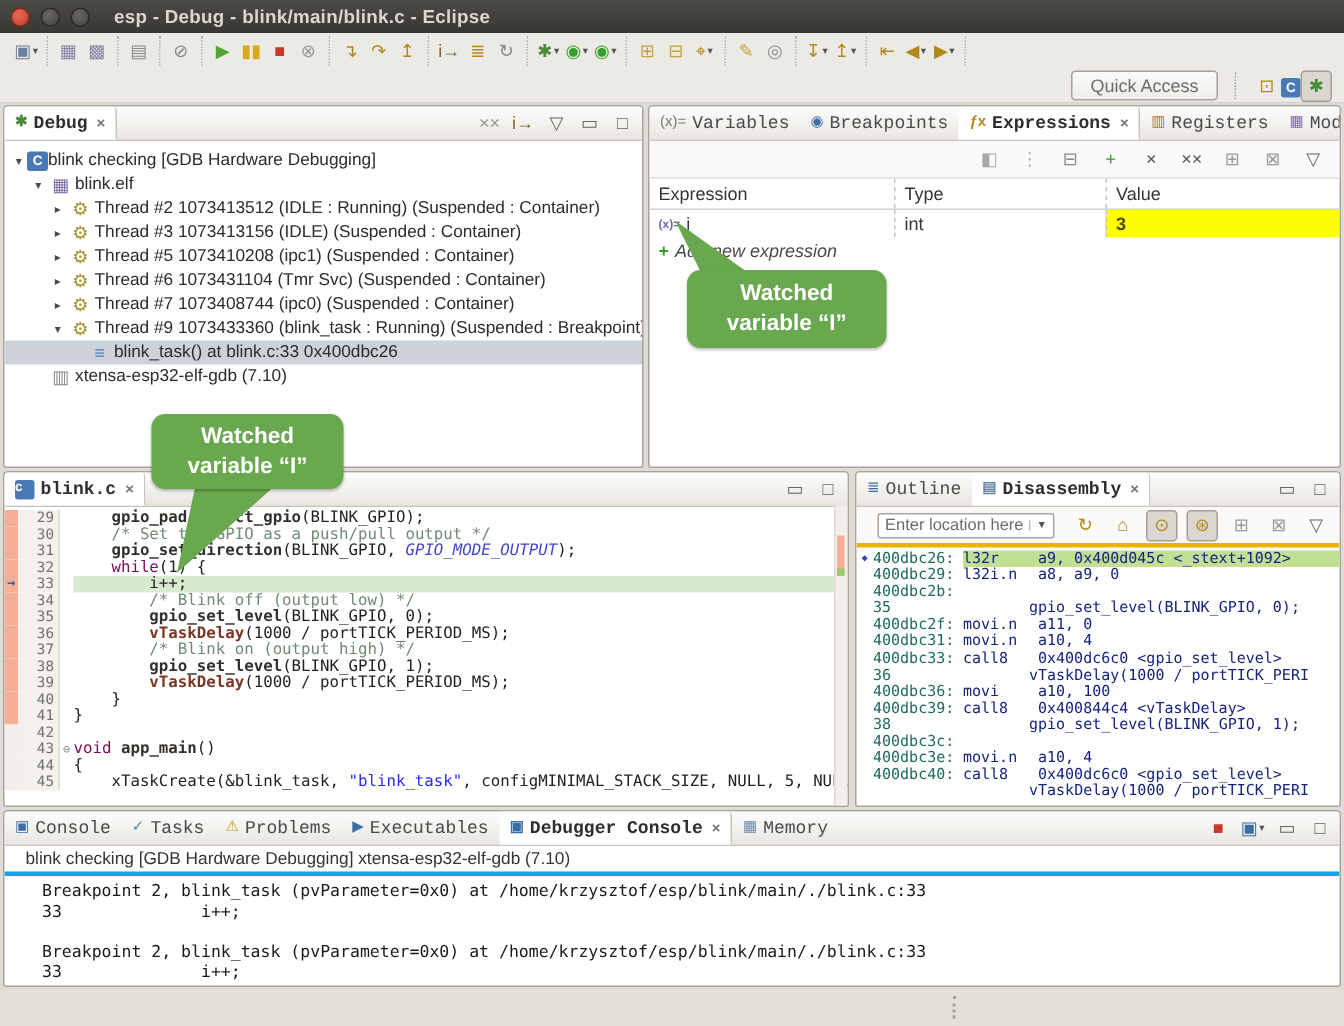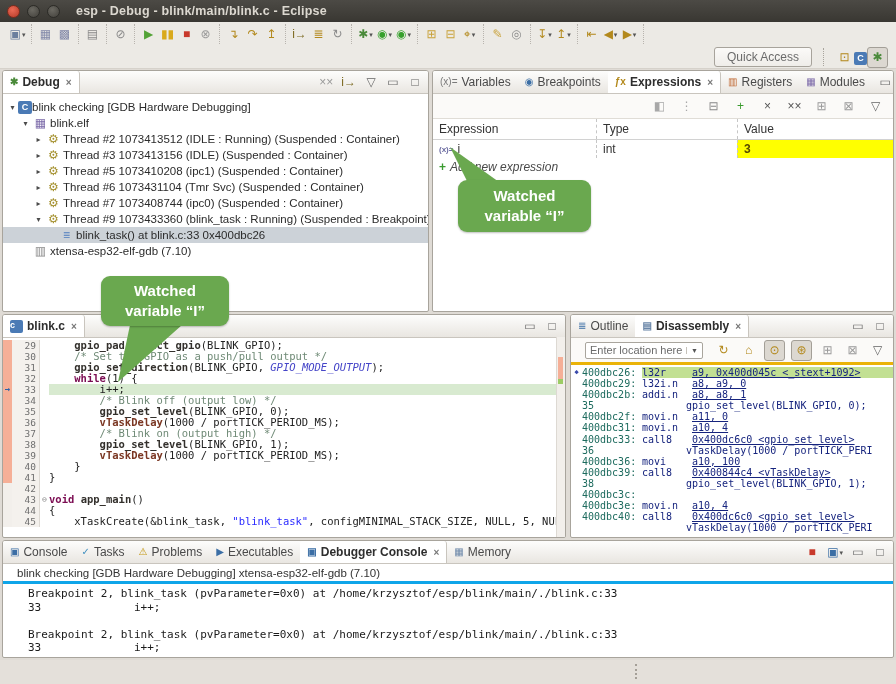--- a/index.html
+++ b/index.html
@@ -33,21 +33,21 @@
   #persp-sep{height:18px;border-left:1px dotted #a8a49c;margin:0 2px;}
   
   .panel{position:absolute;background:#fff;border:1px solid #a8a49c;border-radius:3px 3px 2px 2px;
     box-sizing:border-box;overflow:hidden;}
   .tabbar{height:22px;display:flex;align-items:stretch;font-size:12px;color:#4a4a4a;
     background:linear-gradient(#fdfdfc,#e9e6e1);border-bottom:1px solid #c9c5be;}
   .tab{display:flex;align-items:center;gap:4px;padding:0 7px;white-space:nowrap;}
   .tab.active{background:#fff;font-weight:bold;color:#2e2e2e;border-right:1px solid #c9c5be;
     border-radius:3px 3px 0 0;}
   .tabicon{font-size:10px;line-height:1;}
-  .tlabel{line-height:1;}
+  .tlabel{line-height:1;font-family:Liberation Mono, monospace;}
   .tclose{font-size:10px;color:#777;margin-left:2px;}
   .ticons{margin-left:auto;display:flex;align-items:center;gap:8px;padding:0 6px;color:#666;}
   .ticons .ic{min-width:14px;}
   
   #debug-tree{padding-top:5px;font-size:11.5px;color:#2b2b2b;}
   .trow{height:16px;display:flex;align-items:center;white-space:nowrap;}
   .trow.selected{background:#ccd2d8;}
   .tarrow{width:11px;text-align:center;font-size:8px;color:#4a4a4a;flex:none;}
   .ticon{width:14px;text-align:center;font-size:10px;flex:none;line-height:1;}
   
@@ -69,42 +69,42 @@
     padding-top:2px;}
   .cl{display:flex;height:11px;white-space:pre;}
   .aruler{width:9px;flex:none;background:#f2efeb;text-align:center;}
   .aruler.range{background:#f5af97;}
   .bpmark{color:#2d61a8;font-weight:bold;font-size:9px;line-height:11px;display:block;}
   .lnum{width:24px;flex:none;background:#f4f1ed;color:#6f6f6f;text-align:right;padding-right:3px;
     border-right:1px solid #ddd9d3;font-size:9.5px;}
   .fold{width:9px;flex:none;color:#8a8a8a;font-size:8px;text-align:center;line-height:11px;}
   .ccode{flex:1;color:#222;}
   .cl.current .ccode{background:#d8ead0;}
-  .kw{color:#7b0c52;font-weight:bold;}
+  .kw{color:#7b0c52;font-weight:normal;}
   .fn{color:#33302c;font-weight:bold;}
   .fn2{color:#7a3622;font-weight:bold;}
   .mac{color:#4545c8;font-style:italic;}
   .cm{color:#6f8a76;}
   .st{color:#2a2aff;}
   #ovr{position:absolute;right:0;top:22px;bottom:0;width:8px;background:#f2efeb;border-left:1px solid #ddd9d3;}
   #ovr .m1{position:absolute;left:1px;top:42px;width:5px;height:5px;background:#9ccc65;}
   #ovr .m2{position:absolute;left:1px;top:20px;width:5px;height:26px;background:#f5af97;}
   
   #disasm-toolbar{height:24px;display:flex;align-items:center;gap:6px;padding:0 6px;
     background:#fbfaf8;border-bottom:3px solid #eab308;color:#666;}
   #loc-combo{display:flex;align-items:center;border:1px solid #a9a59d;border-radius:2px;
     background:#fff;height:17px;width:118px;box-sizing:border-box;margin-left:8px;}
   #loc-text{flex:1;font-size:11px;color:#6b6b6b;padding-left:4px;white-space:nowrap;overflow:hidden;}
   #loc-drop{width:15px;border-left:1px solid #c6c2ba;font-size:7px;color:#555;text-align:center;}
   #disasm-lines{font-family:"DejaVu Sans Mono",monospace;font-size:10px;line-height:11.1px;
     padding-top:2px;}
   .dl{display:flex;height:11.1px;white-space:pre;}
   .dmark{width:11px;flex:none;text-align:center;font-size:7px;color:#3949ab;line-height:11.1px;}
   .daddr{width:60px;flex:none;color:#1d6b5e;}
-  .dbody{flex:1;color:#16247e;text-decoration:underline;}
+  .dbody{flex:1;color:#16247e;}
   .dl.hl .dbody{background:#c2e093;}
   .dop{display:inline-block;width:50px;}
   .dsrcnum{width:60px;flex:none;color:#1d6b5e;}
   .dsrc{flex:1;color:#16247e;padding-left:44px;}
   
   #console-header{height:17px;font-size:11.5px;color:#333;display:flex;align-items:center;
     padding-left:14px;border-bottom:3px solid #0ea5e9;}
   #console-lines{font-family:"DejaVu Sans Mono",monospace;font-size:11px;line-height:13.5px;
     padding:3px 0 0 4px;color:#1a1a1a;}
   .conline{white-space:pre;height:13.5px;margin-left:21px;}
@@ -526,21 +526,21 @@
           <span class="g" style="color: rgb(154, 154, 154);">⊠</span>
         </span>
         <span class="ic">
           <span class="g" style="color: rgb(102, 102, 102);">▽</span>
         </span>
       </span>
   </div>
   <div id="disasm-lines">
       <div class="dl hl"><span class="dmark">◆</span><span class="daddr">400dbc26:</span><span class="dbody"><span class="dop">l32r</span><span>a9, 0x400d045c &lt;_stext+1092&gt;</span></span></div>
       <div class="dl"><span class="dmark"></span><span class="daddr">400dbc29:</span><span class="dbody"><span class="dop">l32i.n</span><span>a8, a9, 0</span></span></div>
-      <div class="dl"><span class="dmark"></span><span class="daddr">400dbc2b:</span><span class="dbody"><span class="dop">addi.n</span><span>a8, a8, 1</span></span></div>
+      <div class="dl"><span class="dmark"></span><span class="daddr">400dbc2b:</span></div>
       <div class="dl"><span class="dmark"></span><span class="dsrcnum">35</span><span class="dsrc">gpio_set_level(BLINK_GPIO, 0);</span></div>
       <div class="dl"><span class="dmark"></span><span class="daddr">400dbc2f:</span><span class="dbody"><span class="dop">movi.n</span><span>a11, 0</span></span></div>
       <div class="dl"><span class="dmark"></span><span class="daddr">400dbc31:</span><span class="dbody"><span class="dop">movi.n</span><span>a10, 4</span></span></div>
       <div class="dl"><span class="dmark"></span><span class="daddr">400dbc33:</span><span class="dbody"><span class="dop">call8</span><span>0x400dc6c0 &lt;gpio_set_level&gt;</span></span></div>
       <div class="dl"><span class="dmark"></span><span class="dsrcnum">36</span><span class="dsrc">vTaskDelay(1000 / portTICK_PERI</span></div>
       <div class="dl"><span class="dmark"></span><span class="daddr">400dbc36:</span><span class="dbody"><span class="dop">movi</span><span>a10, 100</span></span></div>
       <div class="dl"><span class="dmark"></span><span class="daddr">400dbc39:</span><span class="dbody"><span class="dop">call8</span><span>0x400844c4 &lt;vTaskDelay&gt;</span></span></div>
       <div class="dl"><span class="dmark"></span><span class="dsrcnum">38</span><span class="dsrc">gpio_set_level(BLINK_GPIO, 1);</span></div>
       <div class="dl"><span class="dmark"></span><span class="daddr">400dbc3c:</span></div>
       <div class="dl"><span class="dmark"></span><span class="daddr">400dbc3e:</span><span class="dbody"><span class="dop">movi.n</span><span>a10, 4</span></span></div>

